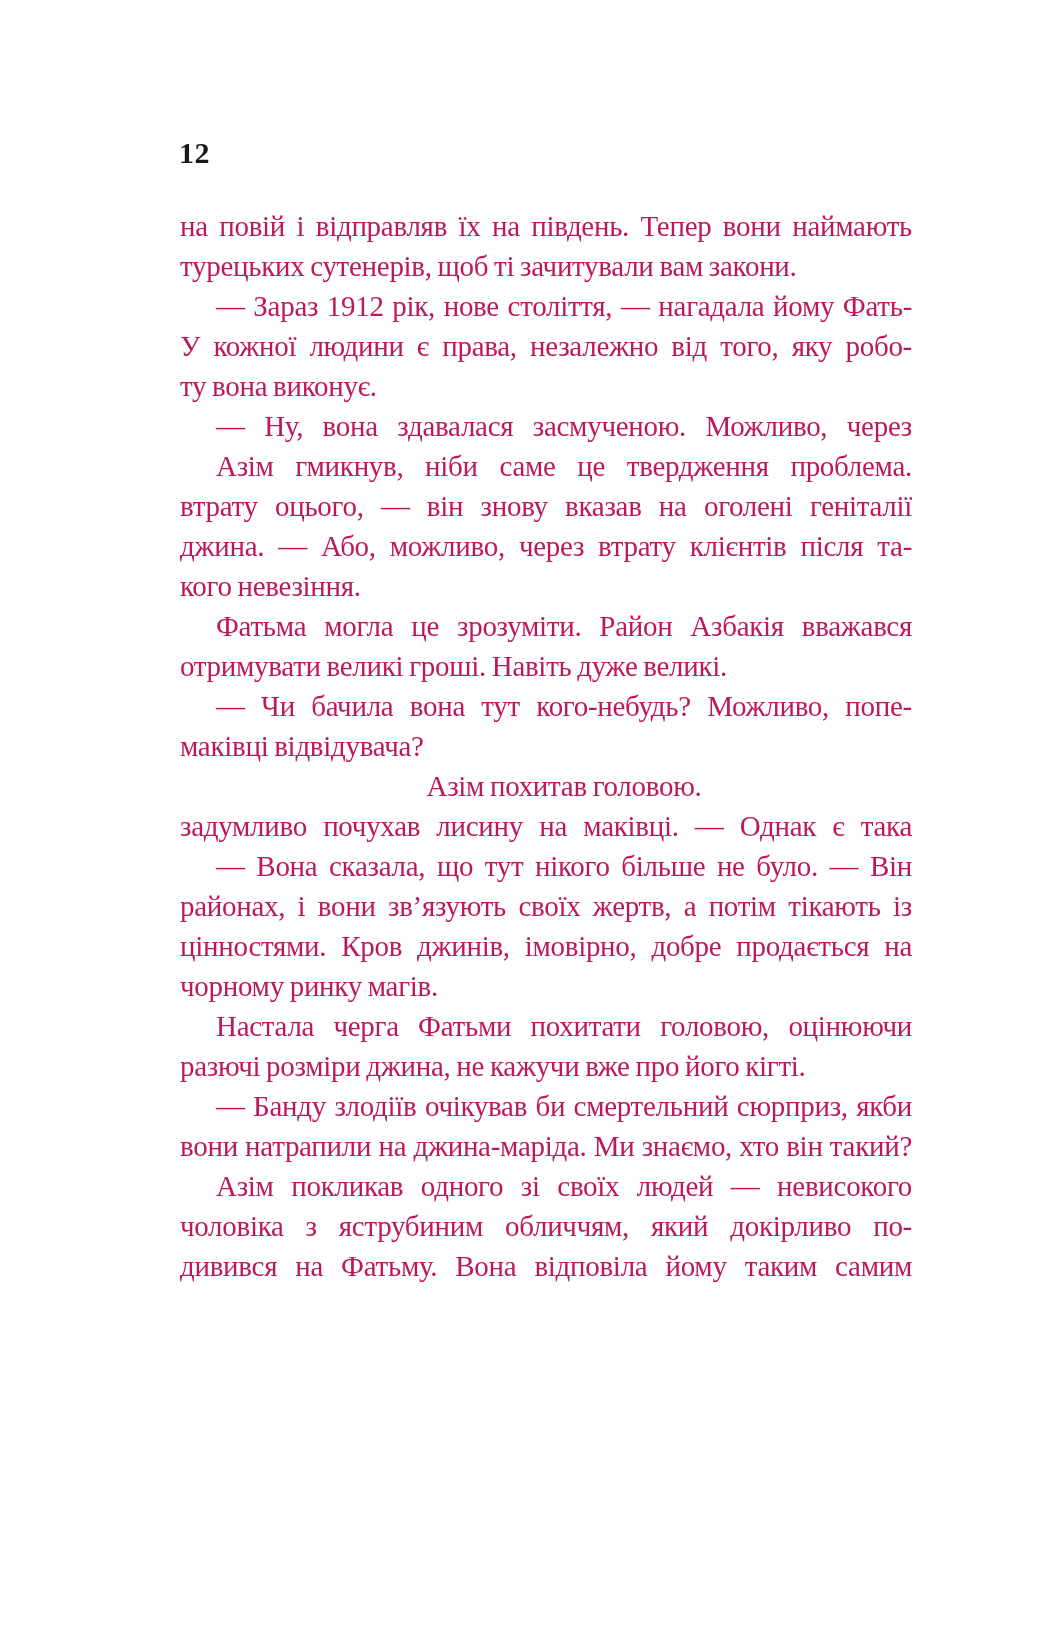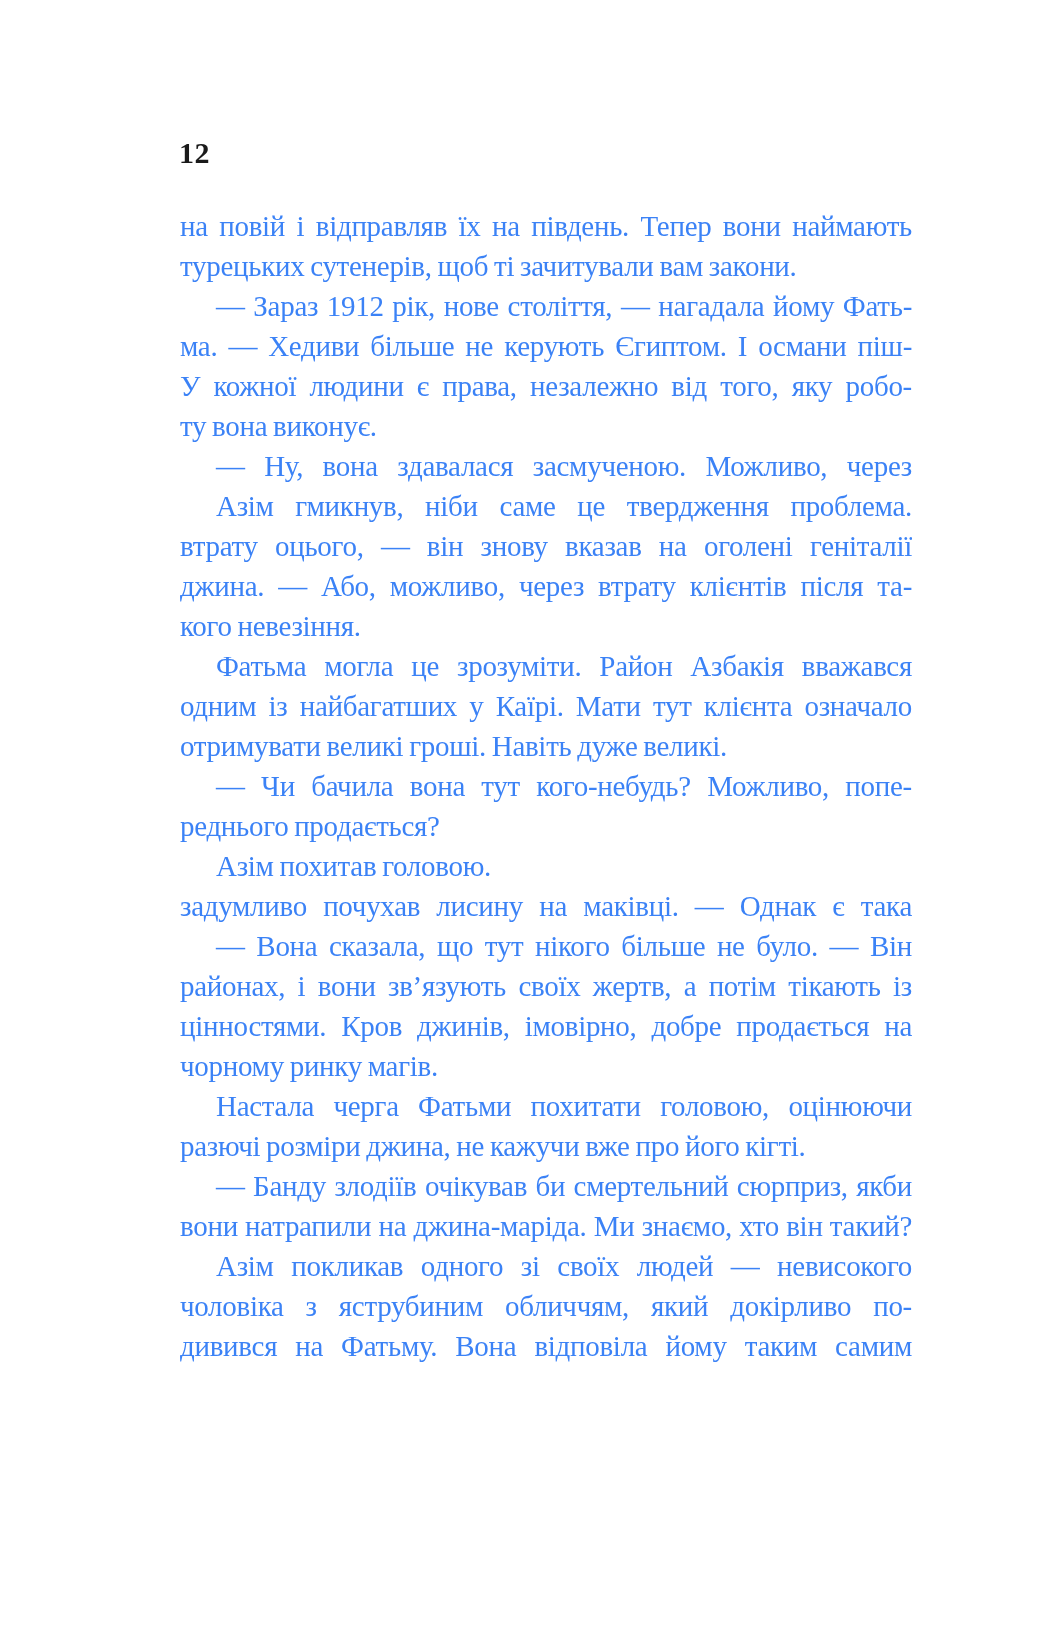--- a/index.html
+++ b/index.html
@@ -28,57 +28,56 @@
   }
   .text-block {
     position: absolute;
     left: 180px;
     top: 206px;
     width: 732px;
     font-size: 29px;
     line-height: 40px;
     letter-spacing: -0.01em;
     word-spacing: -0.04em;
-    color: #3b82f6;
+    color: #be185d;
   }
   .line {
     height: 40px;
     overflow: hidden;
     text-align: left;
   }
   .line.j {
     text-align: justify;
     text-align-last: justify;
   }
   .line.ind {
     text-indent: 36px;
+    text-align: center;
   }
 </style>
 </head>
 <body>
 
 <div class="book-page">
   <div class="pagenum">12</div>
   <div class="text-block">
       <div class="line j">на повій і відправляв їх на південь. Тепер вони наймають</div>
       <div class="line">турецьких сутенерів, щоб ті зачитували вам закони.</div>
       <div class="line j ind">— Зараз 1912 рік, нове століття, — нагадала йому Фать-</div>
-      <div class="line j">ма. — Хедиви більше не керують Єгиптом. І османи піш-</div>
       <div class="line j">У кожної людини є права, незалежно від того, яку робо-</div>
       <div class="line">ту вона виконує.</div>
       <div class="line j ind">— Ну, вона здавалася засмученою. Можливо, через</div>
       <div class="line j ind">Азім гмикнув, ніби саме це твердження проблема.</div>
       <div class="line j">втрату оцього, — він знову вказав на оголені геніталії</div>
       <div class="line j">джина. — Або, можливо, через втрату клієнтів після та-</div>
       <div class="line">кого невезіння.</div>
       <div class="line j ind">Фатьма могла це зрозуміти. Район Азбакія вважався</div>
-      <div class="line j">одним із найбагатших у Каїрі. Мати тут клієнта означало</div>
       <div class="line">отримувати великі гроші. Навіть дуже великі.</div>
       <div class="line j ind">— Чи бачила вона тут кого-небудь? Можливо, попе-</div>
-      <div class="line">реднього продається?</div>
+      <div class="line">маківці відвідувача?</div>
       <div class="line ind">Азім похитав головою.</div>
       <div class="line j">задумливо почухав лисину на маківці. — Однак є така</div>
       <div class="line j ind">— Вона сказала, що тут нікого більше не було. — Він</div>
       <div class="line j">районах, і вони зв’язують своїх жертв, а потім тікають із</div>
       <div class="line j">цінностями. Кров джинів, імовірно, добре продається на</div>
       <div class="line">чорному ринку магів.</div>
       <div class="line j ind">Настала черга Фатьми похитати головою, оцінюючи</div>
       <div class="line">разючі розміри джина, не кажучи вже про його кігті.</div>
       <div class="line j ind">— Банду злодіїв очікував би смертельний сюрприз, якби</div>
       <div class="line j">вони натрапили на джина-маріда. Ми знаємо, хто він такий?</div>

